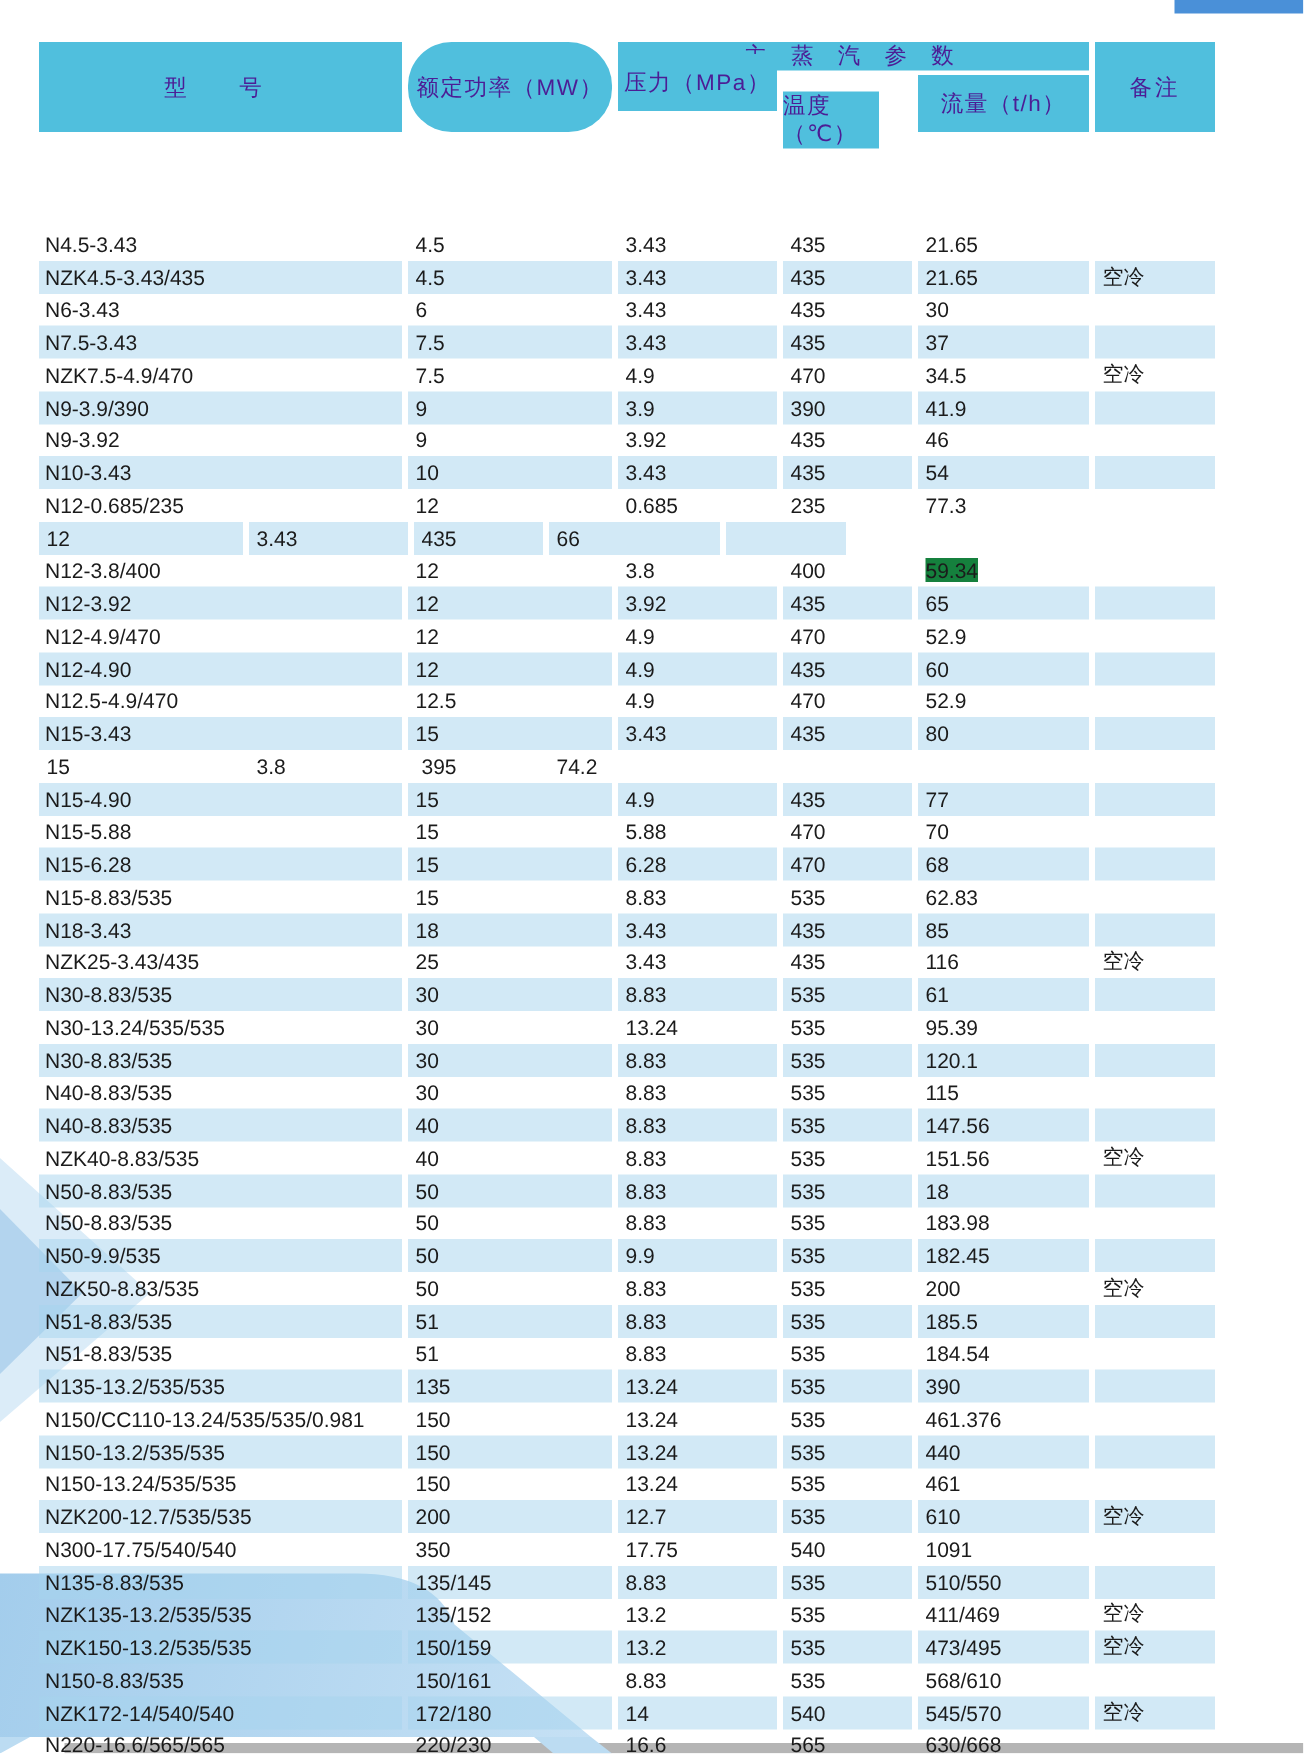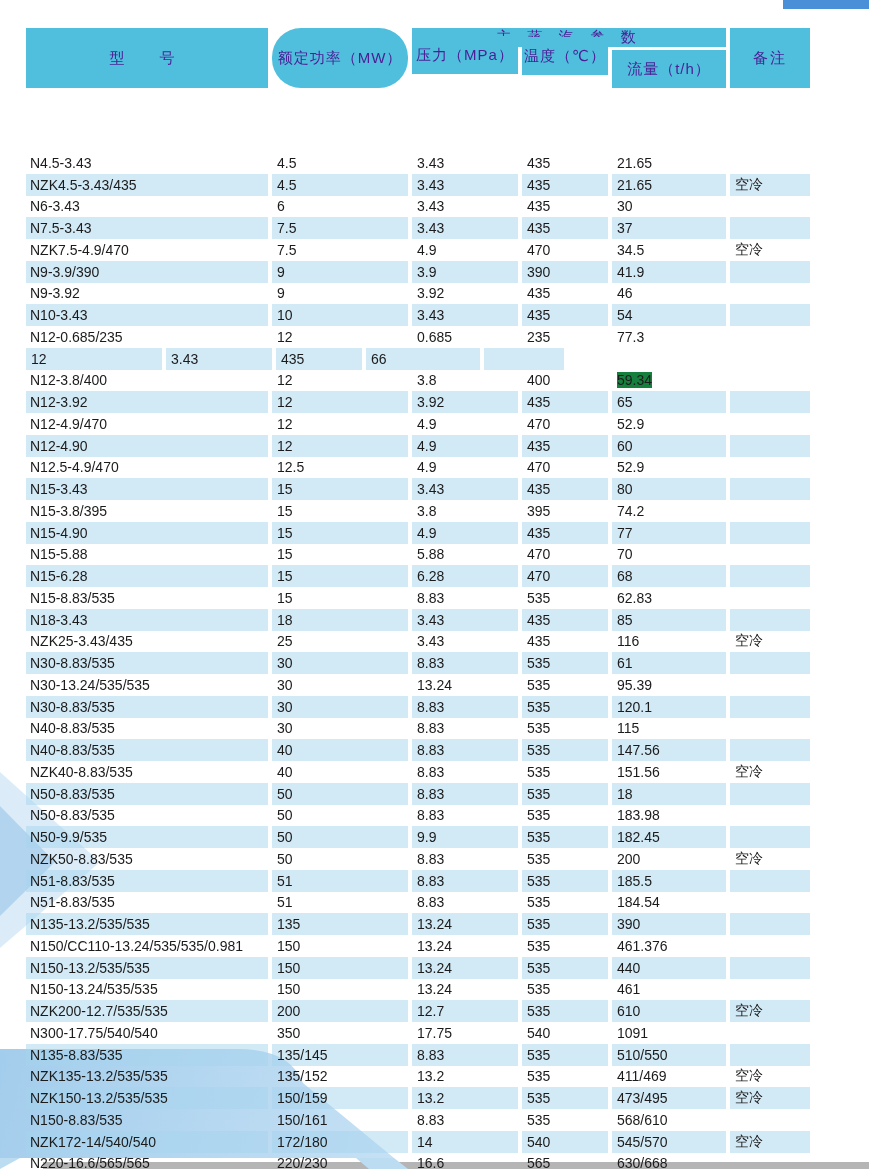--- a/index.html
+++ b/index.html
@@ -7,21 +7,21 @@
         font-family:"Liberation Sans","DejaVu Sans",sans-serif;color:#1b1b1b;}
   .deco{position:absolute;left:0;top:0;z-index:0;}
   
   .tbl{position:absolute;left:26px;top:28px;width:784px;z-index:1;}
   .hdr{position:relative;height:60px;font-size:15px;letter-spacing:1px;}
   .h-cell{position:absolute;background:#50bfdd;color:#4c1d95;display:flex;align-items:center;justify-content:center;box-sizing:border-box;}
   .h-model{left:0;top:0;width:242px;height:60px;letter-spacing:10px;}
   .h-power{left:246px;top:0;width:136px;height:60px;border-radius:29px;}
   .h-steam{left:386px;top:0;width:314px;height:19px;letter-spacing:6px;}
   .h-press{left:386px;top:8px;width:106px;height:38px;}
-  .h-temp{left:496px;top:9px;width:86px;height:38px;}
+  .h-temp{left:496px;top:33px;width:64px;height:38px;}
   .h-flow{left:586px;top:22px;width:114px;height:38px;}
   .h-remark{left:704px;top:0;width:80px;height:60px;letter-spacing:2px;font-family:Liberation Mono, monospace;}
   .tbody{margin-top:64px;font-size:14px;}
   .row{display:flex;height:21.75px;}
   .cell{box-sizing:border-box;height:100%;display:flex;align-items:center;padding-left:5px;overflow:hidden;white-space:nowrap;}
   .c1{width:242px;margin-right:4px;padding-left:4px;}
   .c2{width:136px;margin-right:4px;}
   .c3{width:106px;margin-right:4px;}
   .c4{width:86px;margin-right:4px;}
   .c5{width:114px;margin-right:4px;}
@@ -188,21 +188,20 @@
         </div>
         <div class="row">
           <div class="cell c1">N15-3.43</div>
           <div class="cell c2">15</div>
           <div class="cell c3">3.43</div>
           <div class="cell c4">435</div>
           <div class="cell c5">80</div>
           <div class="cell c6"></div>
         </div>
         <div class="row">
-          <div class="cell c1">N15-3.8/395</div>
           <div class="cell c2">15</div>
           <div class="cell c3">3.8</div>
           <div class="cell c4">395</div>
           <div class="cell c5">74.2</div>
           <div class="cell c6"></div>
         </div>
         <div class="row">
           <div class="cell c1">N15-4.90</div>
           <div class="cell c2">15</div>
           <div class="cell c3">4.9</div>

